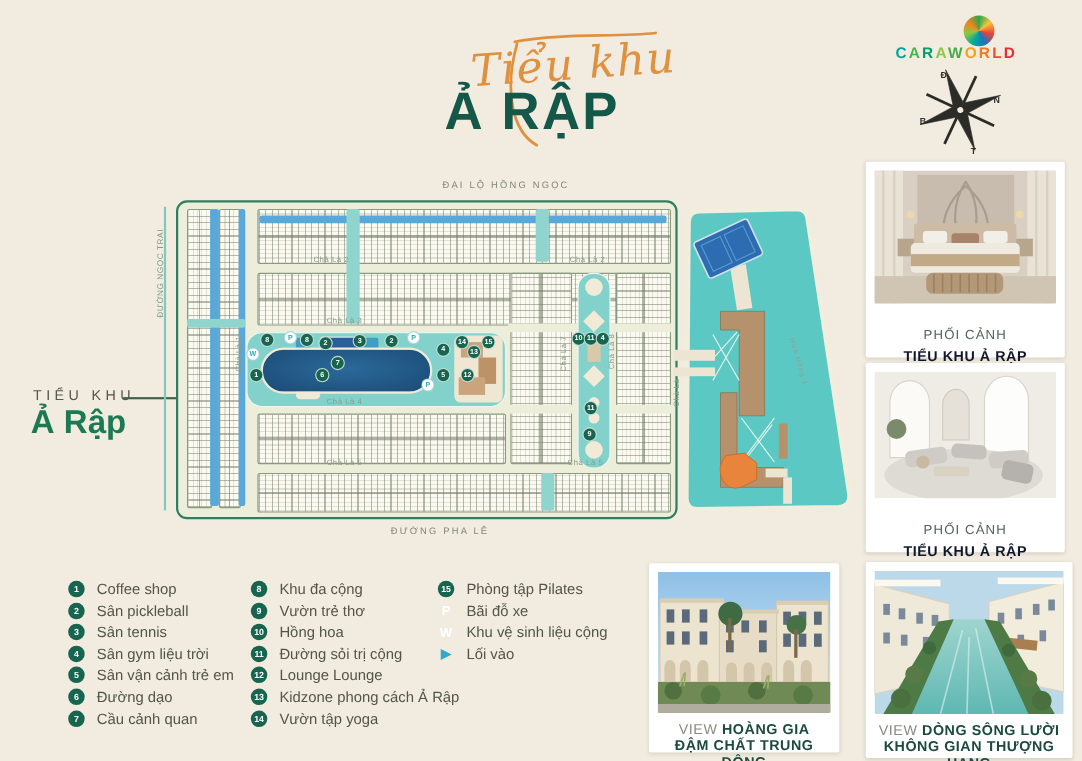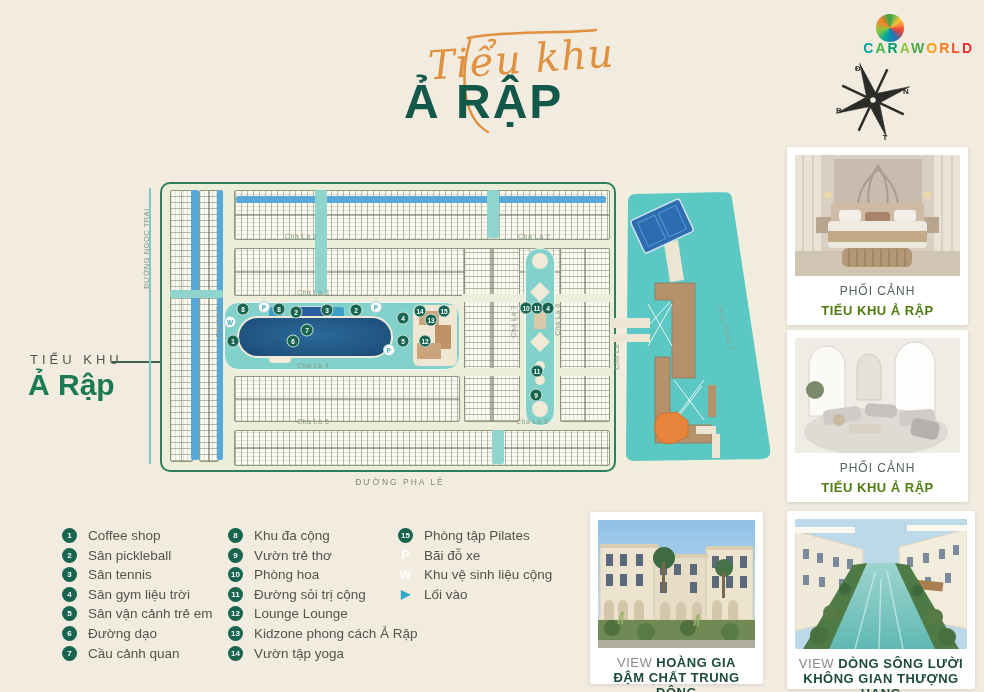--- a/index.html
+++ b/index.html
@@ -8,21 +8,21 @@
   .abs{position:absolute;}
   
   .title-script{position:absolute;left:428px;top:36px;font-family:"DejaVu Serif",serif;
     font-style:italic;font-size:40px;color:#e09140;transform:rotate(-4deg);letter-spacing:1px;}
   .title-main{position:absolute;left:404px;top:74px;font-size:48px;font-weight:800;
     color:#14584a;letter-spacing:2px;}
   .title-swash{position:absolute;left:400px;top:28px;pointer-events:none;}
   
   .globe{position:absolute;left:876px;top:14px;width:28px;height:28px;border-radius:50%;
     background:conic-gradient(#2ba84a,#f9c23c,#ef4136,#1c75bc,#00a99d,#8dc63f,#f58220,#2ba84a);}
-  .brand{position:absolute;left:814px;top:40px;width:160px;text-align:right;
+  .brand{position:absolute;left:814px;top:40px;width:160px;text-align:left;
     font-size:14px;font-weight:800;letter-spacing:2px;}
   
   .side1{position:absolute;left:30px;top:352px;font-size:13px;letter-spacing:4px;color:#56564e;}
   .side2{position:absolute;left:28px;top:368px;font-size:30px;font-weight:800;color:#1b7a54;}
   .side-line{position:absolute;left:112px;top:361px;width:48px;height:1.5px;background:#44604f;}
   
   .map{position:absolute;left:160px;top:182px;width:452px;height:286px;
     border:2px solid #2f7f5e;border-radius:10px;background:#edeeda;}
   .plots{position:absolute;background-color:#fbfaf0;border:1px solid #8a9a80;border-radius:2px;}
   .plots.h{background-image:
@@ -57,22 +57,22 @@
   .lg-row{display:flex;align-items:center;gap:11px;height:15px;margin-bottom:4.6px;}
   .lg-mk{width:15px;height:15px;border-radius:50%;background:#17654f;color:#fff;flex:0 0 15px;
     display:flex;align-items:center;justify-content:center;font-size:8px;font-weight:700;}
   .lg-mk.white{background:transparent;color:#ffffff;font-size:12px;font-weight:800;}
   .lg-mk.arrow{background:transparent;color:#2fa9c9;font-size:12px;}
   .lg-label{font-size:13.5px;color:#53544a;white-space:nowrap;}
   
   .card{position:absolute;background:#fff;border-radius:2px;box-shadow:0 1px 4px rgba(0,0,0,.12);
     padding:8px 8px 6px 8px;box-sizing:border-box;text-align:center;}
   .card svg{display:block;border-radius:1px;}
-  .cap-sub{margin-top:8px;font-size:12px;color:#53635a;letter-spacing:1px;}
-  .cap-main{margin-top:5px;font-size:13px;font-weight:800;color:#4d7c0f;letter-spacing:.5px;}
+  .cap-sub{margin-top:21px;font-size:12px;color:#53635a;letter-spacing:1px;}
+  .cap-main{margin-top:5px;font-size:13px;font-weight:800;color:#0f172a;letter-spacing:.5px;}
   .cap-view{margin-top:7px;font-size:13px;font-weight:800;color:#1c4a3e;letter-spacing:.5px;}
   .cap-view .pre{color:#8b8b83;font-weight:400;}
 </style>
 </head>
 <body>
 
 <div class="stage">
 
   <svg class="title-swash" width="220" height="120" viewBox="0 0 220 120">
     <path d="M68,10 C110,2 160,6 196,2 M70,12 C58,55 66,92 88,104" stroke="#e09140" stroke-width="2.5" fill="none" stroke-linecap="round"></path>
@@ -97,20 +97,21 @@
     <text x="27" y="13" font-size="8" font-weight="700" fill="#2b2b28" text-anchor="middle">Đ</text>
     <text x="75" y="36" font-size="8" font-weight="700" fill="#2b2b28" text-anchor="middle">N</text>
     <text x="8" y="55" font-size="8" font-weight="700" fill="#2b2b28" text-anchor="middle">B</text>
     <text x="54" y="82" font-size="8" font-weight="700" fill="#2b2b28" text-anchor="middle">T</text>
   </svg>
 
   <div class="side1">TIỂU KHU</div>
   <div class="side2">Ả Rập</div>
   <div class="side-line"></div>
 
+  <div class="street-major" style="left:300px;top:163px;width:320px;text-align:center">ĐẠI LỘ HỒNG NGỌC</div>
   <div class="street-major" style="left:300px;top:477px;width:200px;text-align:center">ĐƯỜNG PHA LÊ</div>
   <div class="street vert" style="left:86px;top:244px;width:120px;font-size:7.5px;color:#7a9a8e">ĐƯỜNG NGỌC TRAI</div>
   <div class="teal-road"></div>
 
   <div class="map">
 
     <div class="plots v" style="left:8px;top:6px;width:21px;height:270px"></div>
     <div class="canal" style="left:29px;top:6px;width:8px;height:270px"></div>
     <div class="plots v" style="left:37px;top:6px;width:18px;height:270px"></div>
     <div class="canal" style="left:55px;top:6px;width:6px;height:270px"></div>
@@ -253,21 +254,21 @@
       <div class="lg-row">
         <span class="lg-mk">8</span>
         <span class="lg-label">Khu đa cộng</span>
       </div>
       <div class="lg-row">
         <span class="lg-mk">9</span>
         <span class="lg-label">Vườn trẻ thơ</span>
       </div>
       <div class="lg-row">
         <span class="lg-mk">10</span>
-        <span class="lg-label">Phòng hoa</span>
+        <span class="lg-label">Hồng hoa</span>
       </div>
       <div class="lg-row">
         <span class="lg-mk">11</span>
         <span class="lg-label">Đường sỏi trị cộng</span>
       </div>
       <div class="lg-row">
         <span class="lg-mk">12</span>
         <span class="lg-label">Lounge Lounge</span>
       </div>
       <div class="lg-row">

